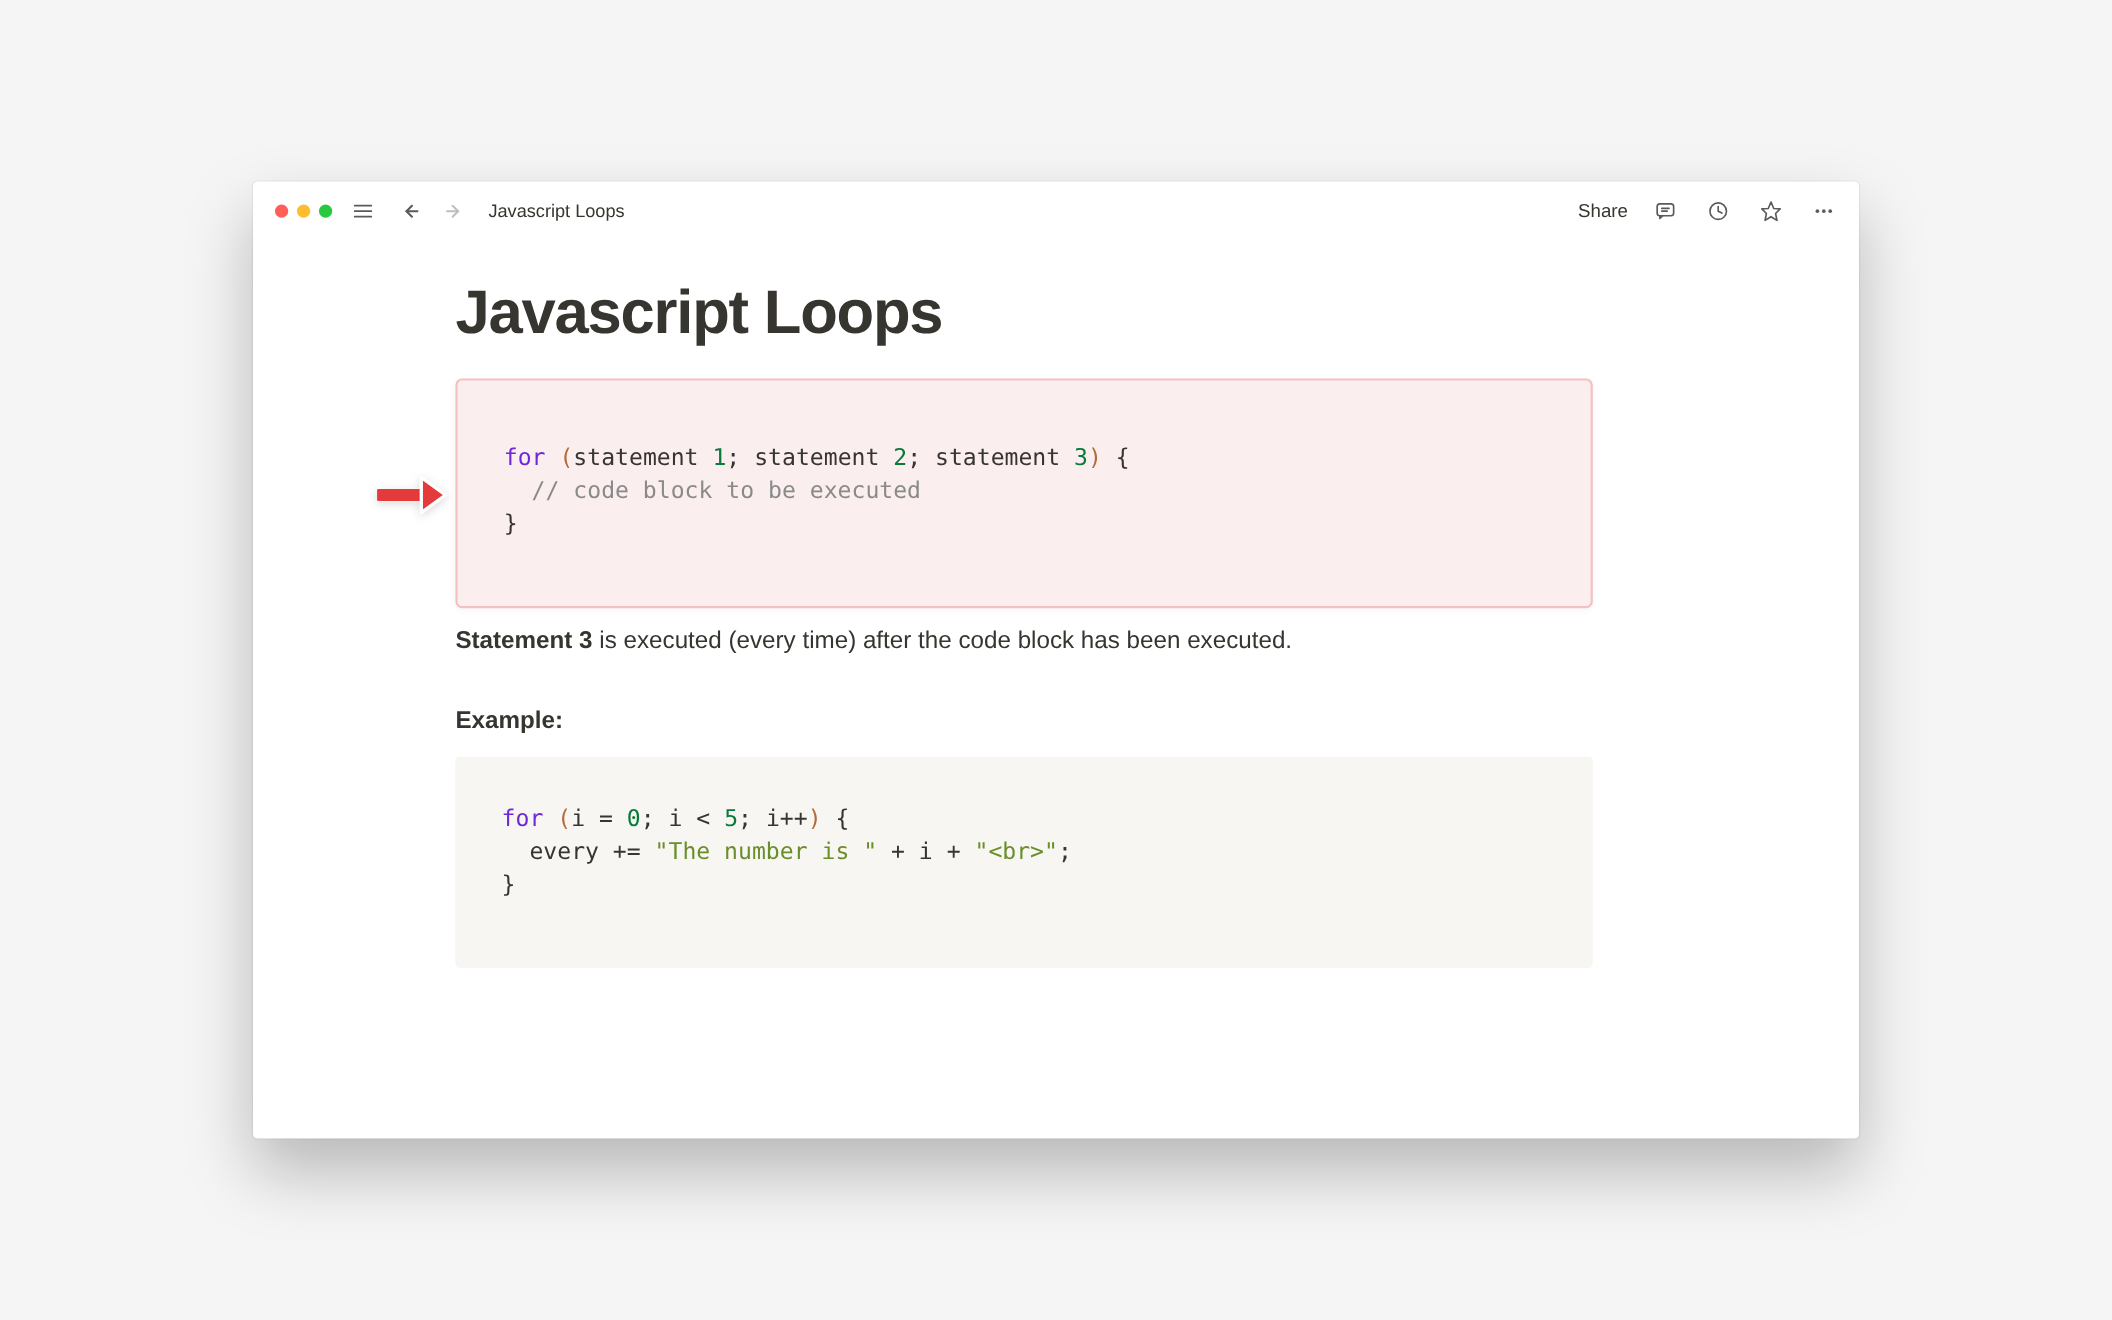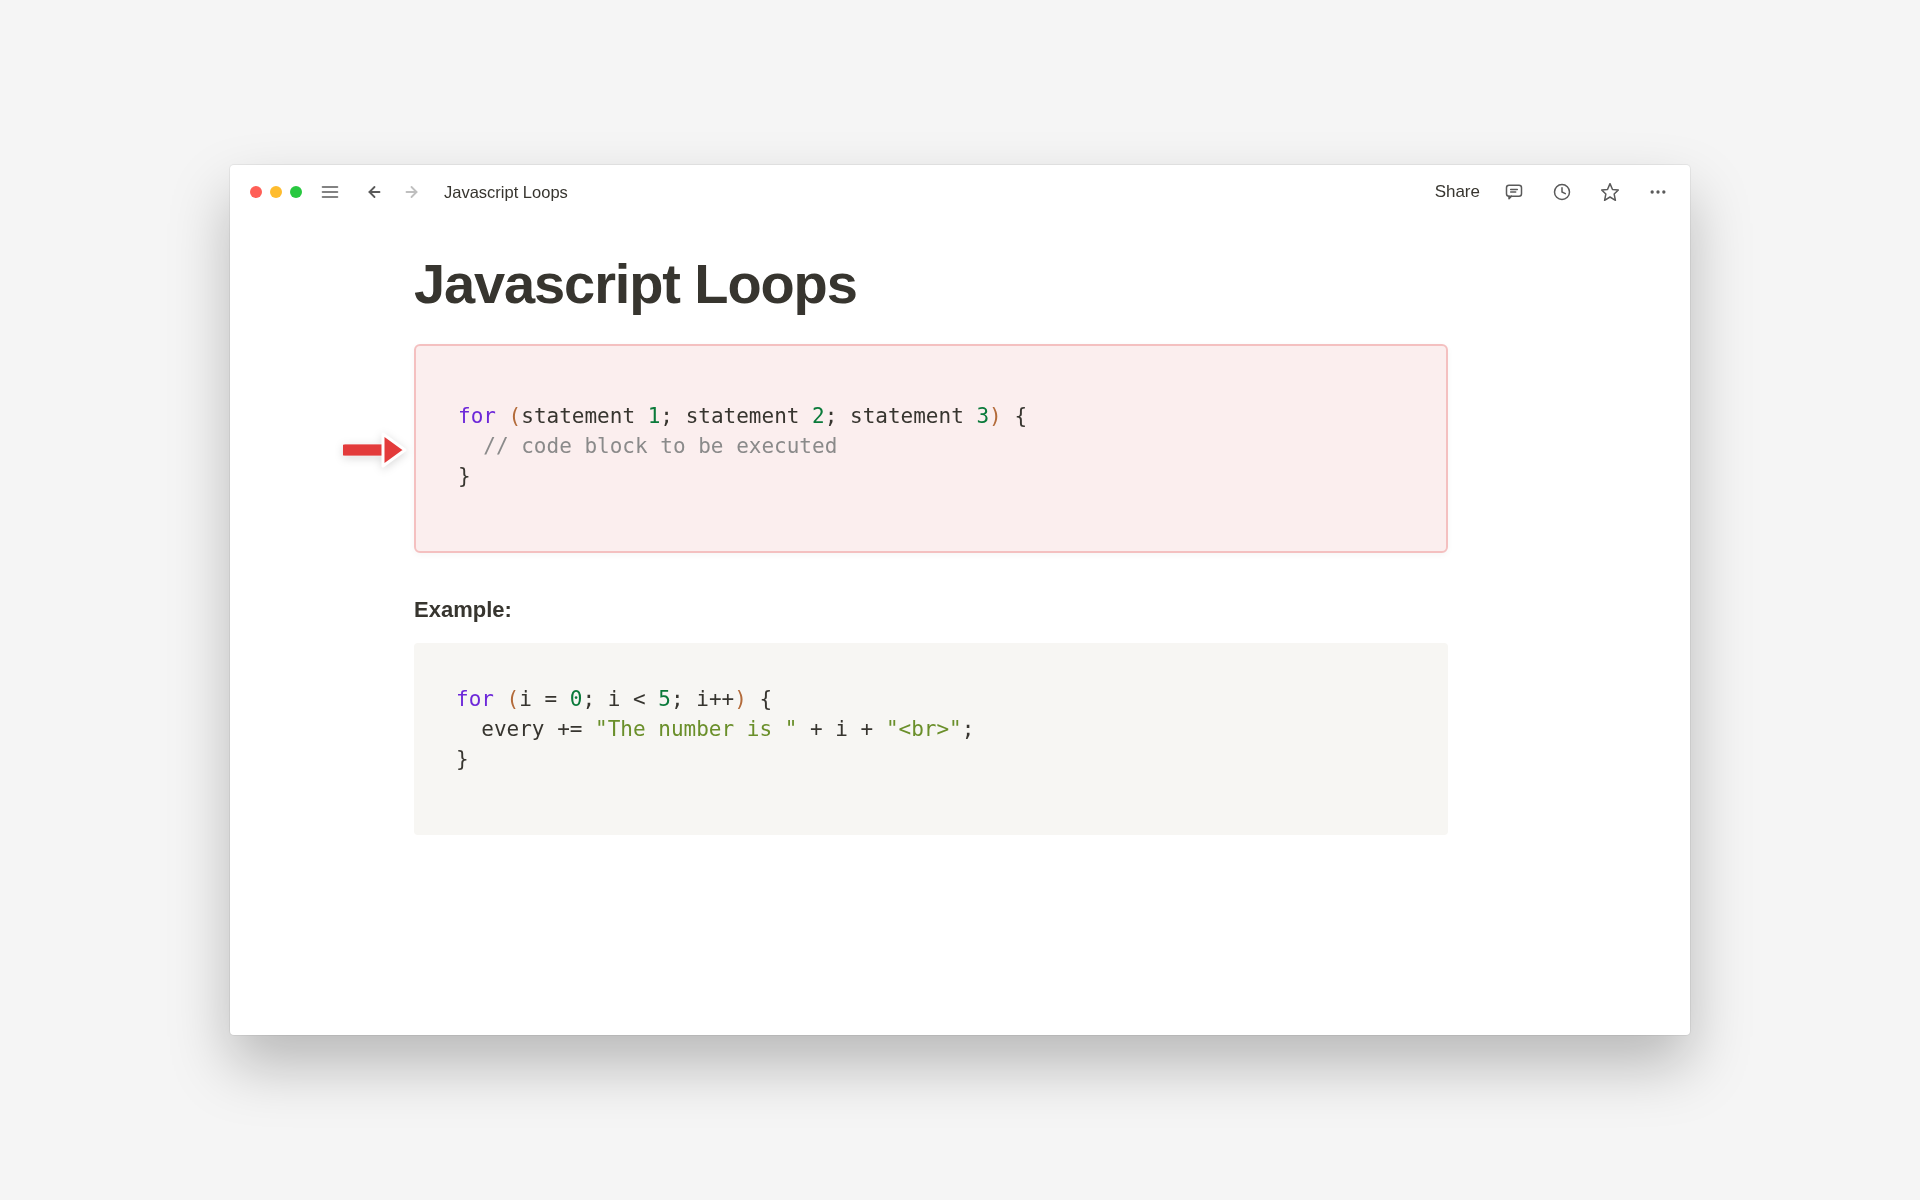--- a/index.html
+++ b/index.html
@@ -218,20 +218,21 @@
               <path d="M40 4 L62 20 L40 36 Z" fill="#e33b3b"></path>
               <path d="M2 20 L50 20" stroke="#ffffff" stroke-width="15" stroke-linecap="round" fill="none" opacity="0"></path>
               <path d="M2 20 L50 20" stroke="#e33b3b" stroke-width="11" stroke-linecap="round" fill="none" style="filter:drop-shadow(0 0 1.5px #fff)"></path>
               <path d="M40 4 L62 20 L40 36 Z" fill="#e33b3b" stroke="#fff" stroke-width="3" stroke-linejoin="round"></path>
             </svg></span><span class="tok-kw">for</span><span class="tok-paren"> (</span><span>statement </span><span class="tok-num">1</span><span>; </span><span>statement </span><span class="tok-num">2</span><span>; </span><span>statement </span><span class="tok-num">3</span><span class="tok-paren">)</span><span> {</span>
 <span class="tok-comment">  // code block to be executed</span>
 <span>}</span></div>
 
 
 
+      <p class="para"><strong>Statement 3</strong><span> is executed (every time) after the code block has been executed.</span></p>
 
       <div class="example-heading">Example:</div>
 
       <div class="code-block"><span class="tok-kw">for</span><span class="tok-paren"> (</span><span>i = </span><span class="tok-num">0</span><span>; </span><span>i &lt; </span><span class="tok-num">5</span><span>; </span><span>i++</span><span class="tok-paren">)</span><span> {</span>
 <span>  every += </span><span class="tok-str">"The number is "</span><span> + i + </span><span class="tok-str">"&lt;br&gt;"</span><span>;</span>
 <span>}</span></div>
 
     </div>
   </div>
 

